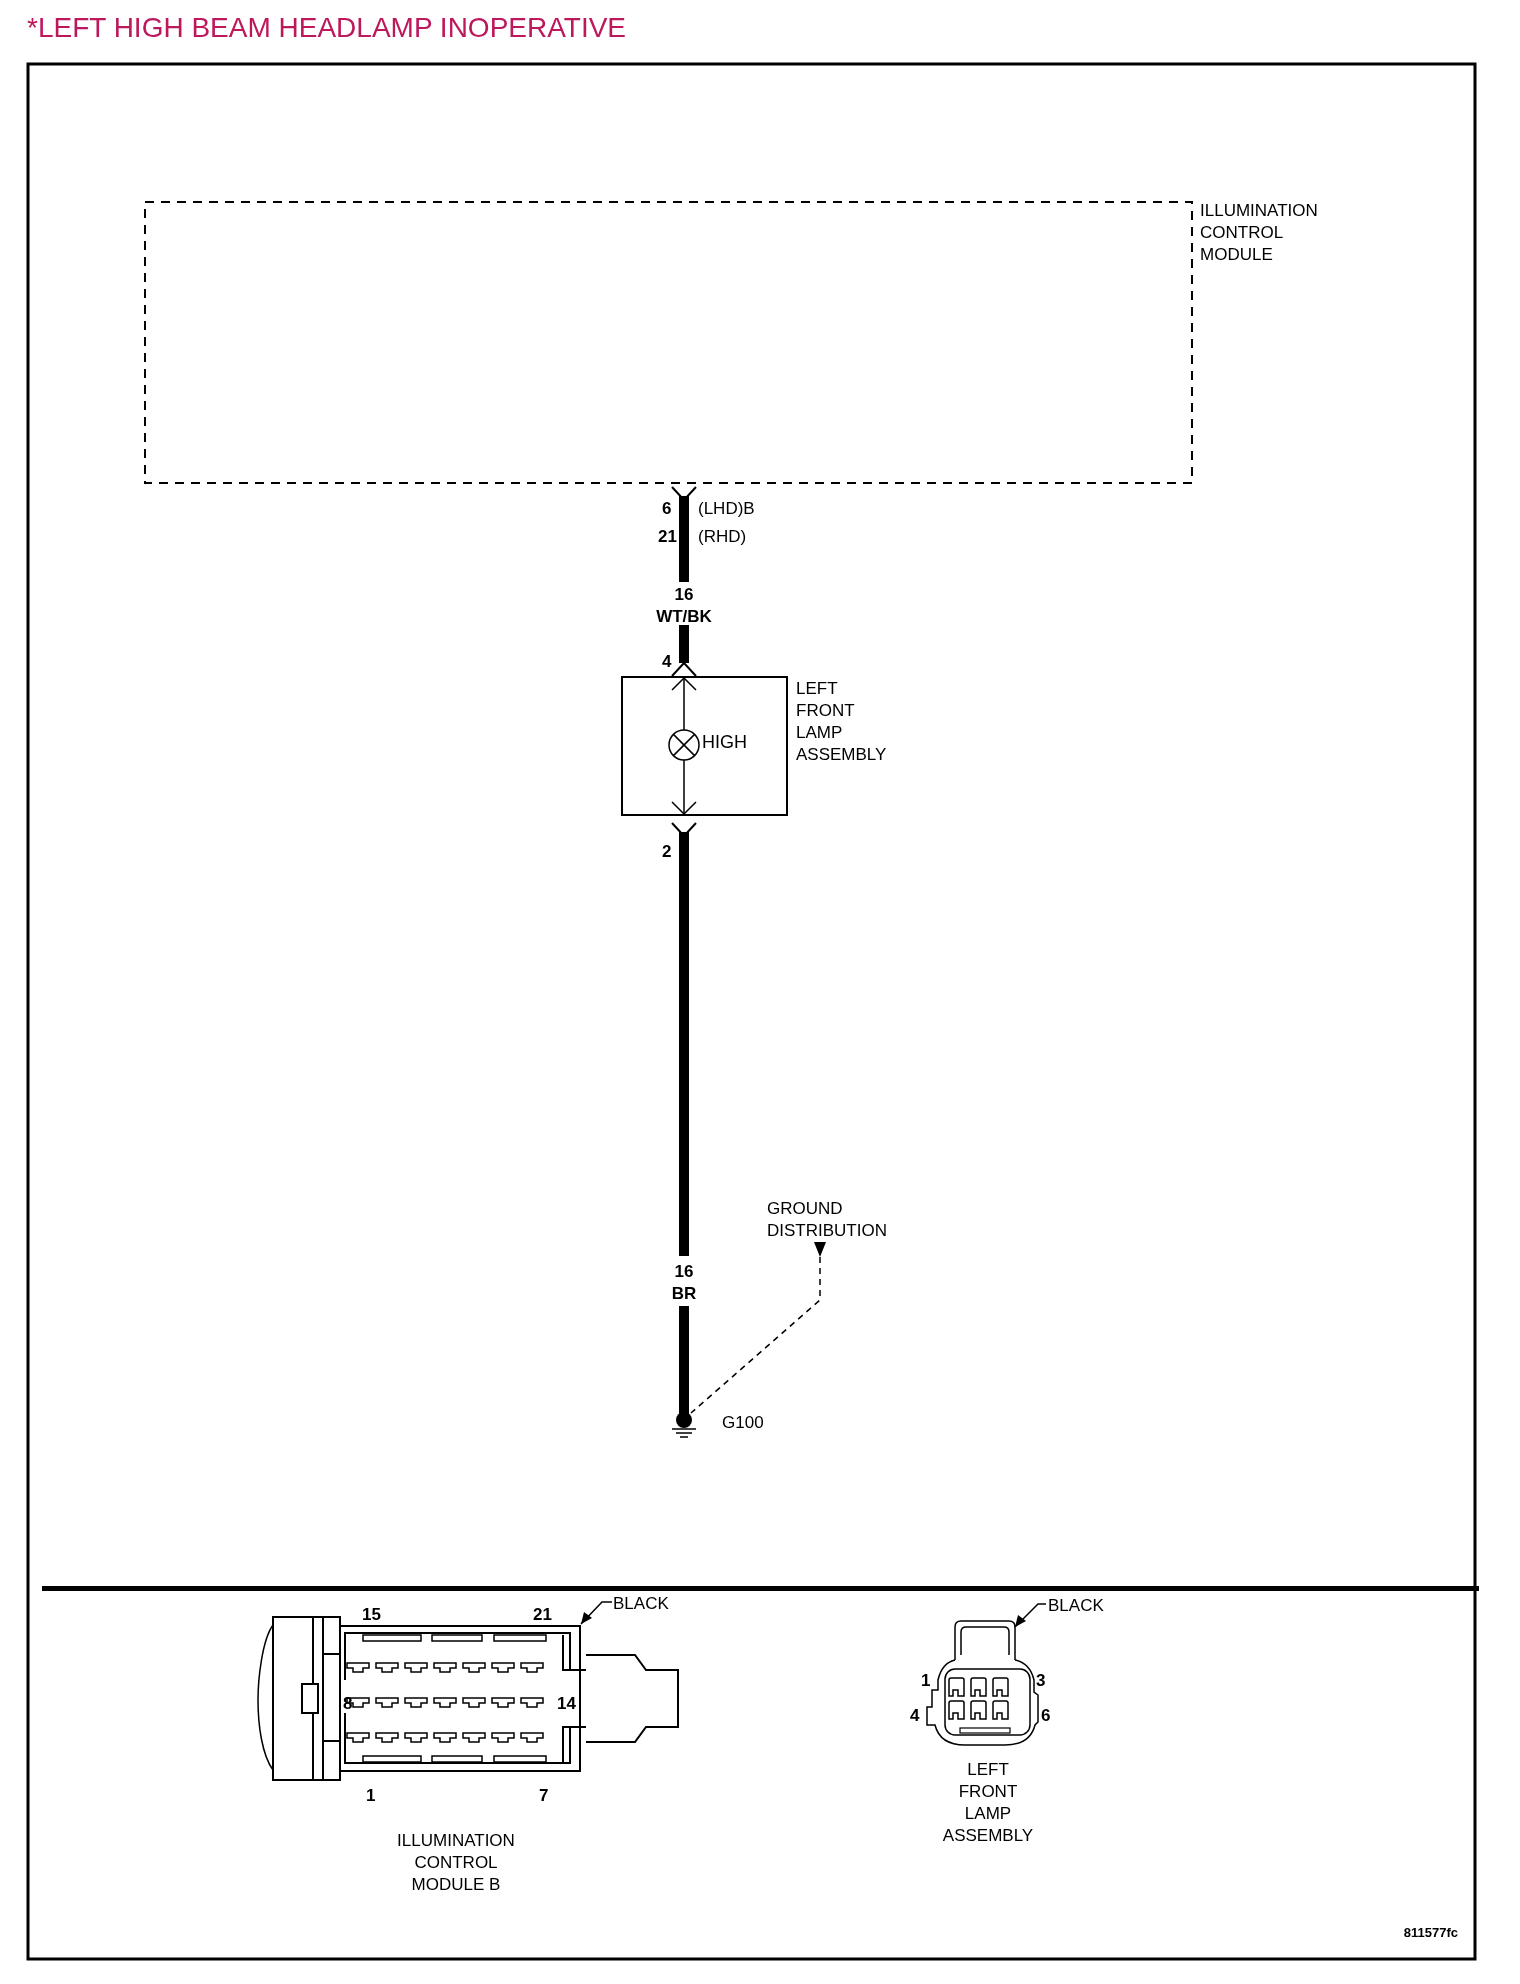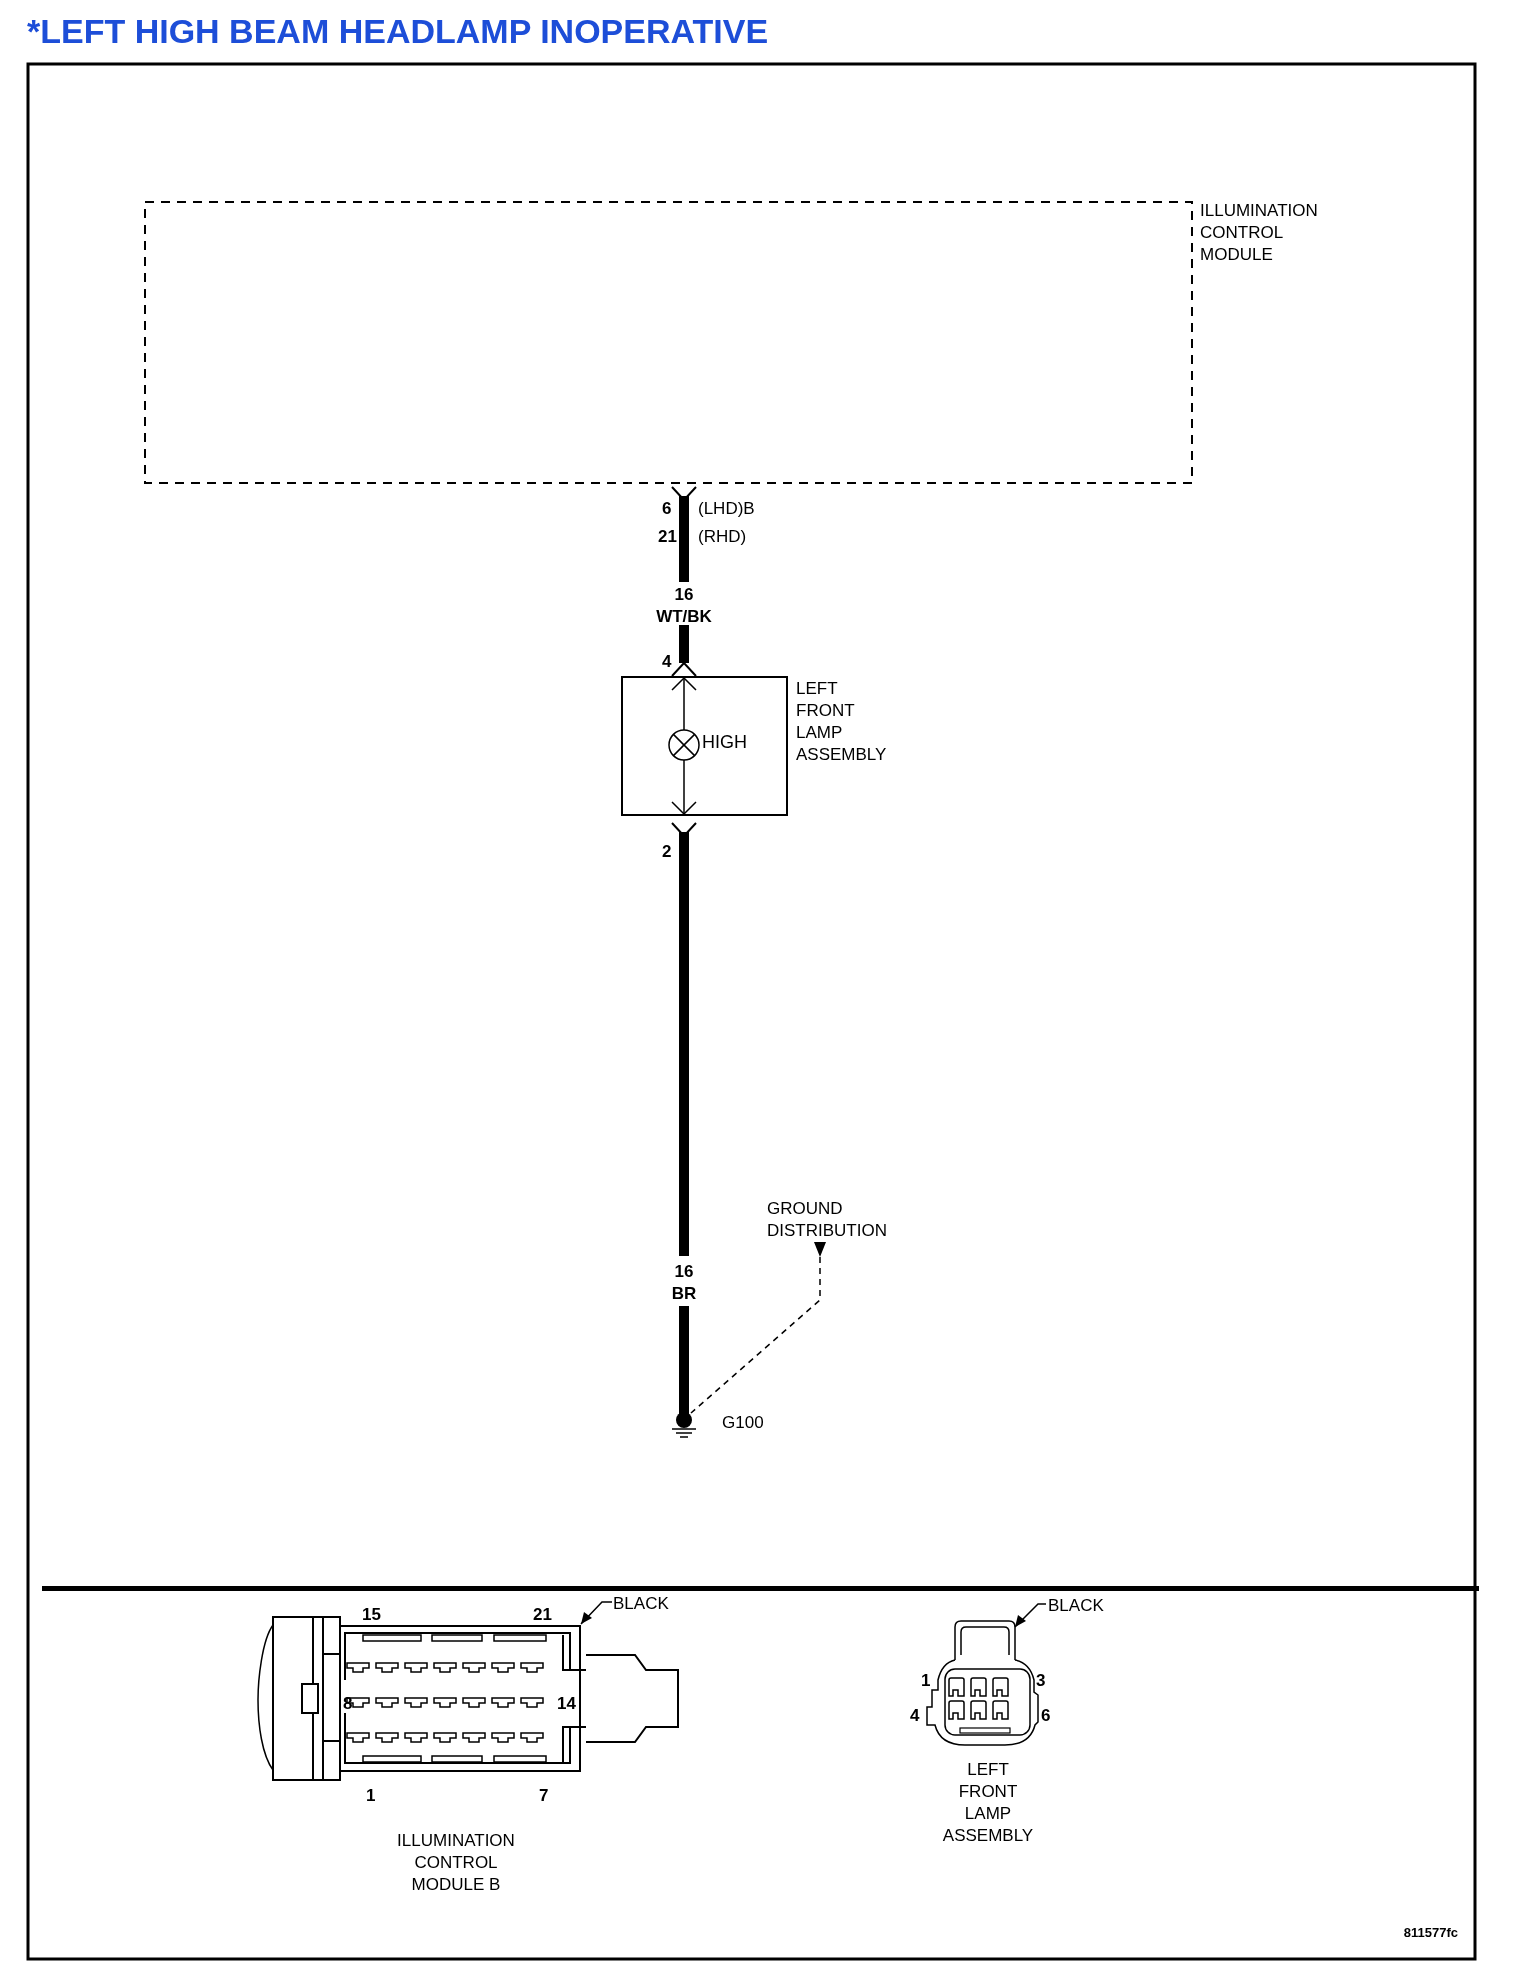--- a/index.html
+++ b/index.html
@@ -1,17 +1,17 @@
 <!DOCTYPE html>
 <html><head>
 <meta charset="utf-8">
 <style>
   html, body { margin: 0; padding: 0; background: #ffffff; }
   body { width: 1520px; height: 1984px; position: relative; overflow: hidden; font-family: "Liberation Sans", sans-serif; }
-  #page-title { position: absolute; left: 27px; top: 12px; font-family: "Liberation Sans", sans-serif; font-weight: bold; font-size: 34px; letter-spacing: 0px; color: #1d4ed8; margin: 0; white-space: nowrap; }
+  #page-title { position: absolute; left: 27px; top: 12px; font-family: "Liberation Sans", sans-serif; font-weight: normal; font-size: 28px; letter-spacing: 0px; color: #be185d; margin: 0; white-space: nowrap; }
   svg { position: absolute; left: 0; top: 0; }
   .lbl { font-family: "Liberation Sans", sans-serif; font-size: 17px; fill: #000; }
   .lbl-b { font-family: "Liberation Sans", sans-serif; font-size: 17px; font-weight: bold; fill: #000; }
   .lbl-m { font-family: "Liberation Sans", sans-serif; font-size: 18px; fill: #000; }
   .fig-id { font-family: "Liberation Sans", sans-serif; font-size: 13px; font-weight: bold; fill: #000; }
 </style>
 </head>
 <body>
 
 <h1 id="page-title">*LEFT HIGH BEAM HEADLAMP INOPERATIVE</h1>

